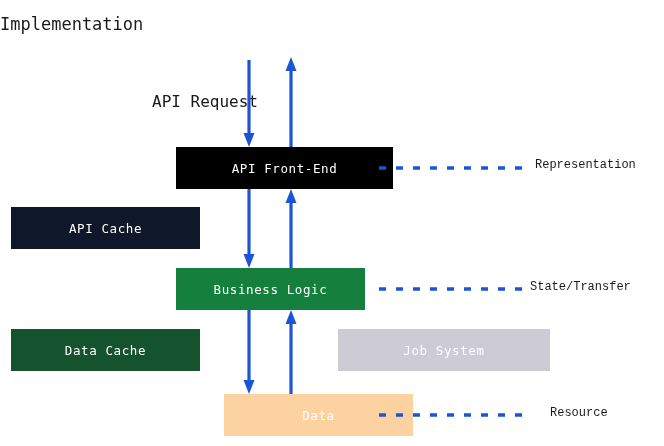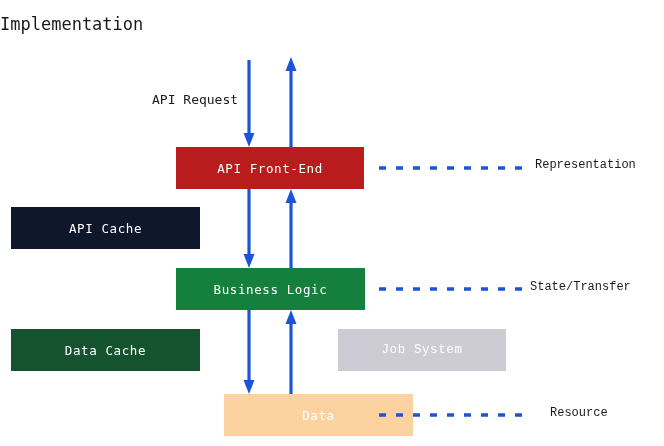--- a/index.html
+++ b/index.html
@@ -44,21 +44,21 @@
     white-space: nowrap;
     box-sizing: border-box;
   }
   .box-cyan   { background: #56c7e8; }
   .box-peach  { background: #fcd2a1; }
   .box-gray   { background: #cdcbd3; }
 
   .edge-label {
     position: absolute;
     font-family: "DejaVu Sans Mono", "Liberation Mono", monospace;
-    font-size: 13px;
+    font-size: 16px;
     color: #1a1a1a;
     white-space: nowrap;
   }
   .side-label {
     position: absolute;
     font-family: Liberation Mono, monospace;
     font-size: 12px;
     color: #1a1a1a;
     white-space: nowrap;
   }
@@ -85,37 +85,37 @@
     fill: none;
   }
 </style>
 </head>
 <body>
 
 <div id="canvas">
 
   <div class="title">Implementation</div>
 
-  <div class="box box-cyan" id="box-api-front-end" style="left: 176px; top: 147px; width: 188px; height: 42px; background: #b91c1c;">
+  <div class="box box-cyan" id="box-api-front-end" style="left: 176px; top: 147px; width: 217px; height: 42px; background: #000000;">
     <span>API Front-End</span>
   </div>
 
   <div class="box box-cyan" id="box-api-cache" style="left: 11px; top: 207px; width: 189px; height: 42px; background: #0f172a;">
     <span>API Cache</span>
   </div>
 
   <div class="box box-peach" id="box-business-logic" style="left: 176px; top: 268px; width: 189px; height: 42px; background: #15803d;">
     <span>Business Logic</span>
   </div>
 
   <div class="box box-peach" id="box-data-cache" style="left: 11px; top: 329px; width: 189px; height: 42px; background: #14532d;">
     <span>Data Cache</span>
   </div>
 
-  <div class="box box-gray" id="box-job-system" style="left: 338px; top: 329px; width: 168px; height: 42px; background: rgb(205, 203, 211); font-family: Liberation Mono, monospace;">
+  <div class="box box-gray" id="box-job-system" style="left: 338px; top: 329px; width: 212px; height: 42px; background: rgb(205, 203, 211);">
     <span>Job System</span>
   </div>
 
   <div class="box box-peach" id="box-data" style="left: 176px; top: 394px; width: 189px; height: 42px; background: rgb(252, 210, 161); margin-left: 48px;">
     <span>Data</span>
   </div>
 
   <div class="edge-label" id="label-api-request" style="left: 152px; top: 92px;">API Request</div>
 
 

